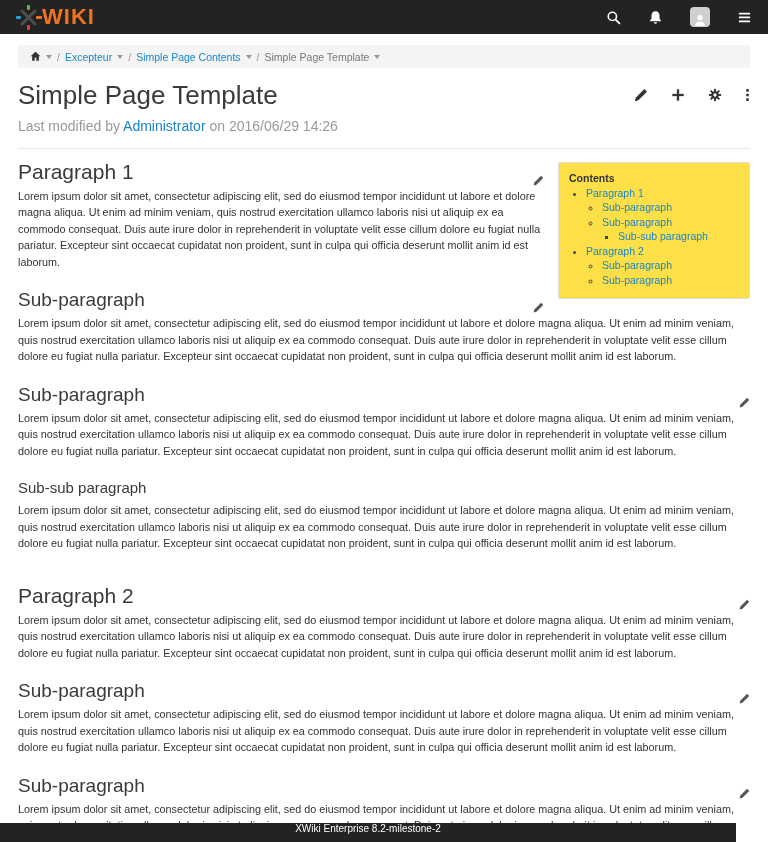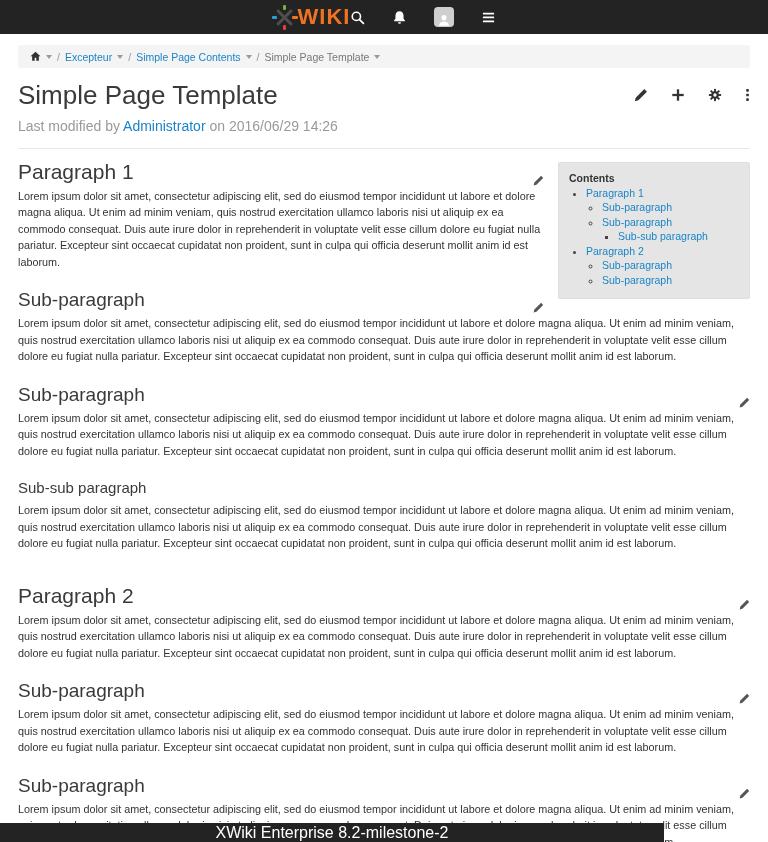--- a/index.html
+++ b/index.html
@@ -8,21 +8,21 @@
     width:768px; height:842px; position:relative;
     background:#ffffff;
     font-family:"Liberation Sans","DejaVu Sans",sans-serif;
     color:#333;
     overflow:hidden;
   }
 
   
   .topbar {
     height:34px; background:#232323;
-    display:flex; align-items:center; justify-content:center;
+    display:flex; align-items:center; justify-content:space-between;
     padding:12px 16px;
   }
   .brand { display:flex; align-items:center; }
   .logo-x { position:relative; width:25px; height:25px; margin-right:1px; }
   .xbar { position:absolute; left:11px; top:2px; width:3px; height:21px; background:#4f4f4f; border-radius:1px; }
   .xbar-a { transform:rotate(45deg); }
   .xbar-b { transform:rotate(-45deg); }
   .xtick { position:absolute; border-radius:1px; }
   .xtick-top    { left:11px; top:0;    width:3px; height:5px; background:#6cb33f; }
   .xtick-left   { left:0;   top:11px;  width:5px; height:3px; background:#2d9fd8; }
@@ -67,21 +67,21 @@
   .modified-line { margin:7px 18px 0; font-size:14px; color:#999; }
   .modified-line a { color:#1a84c7; text-decoration:none; }
 
   .rule { border:none; border-top:1px solid #e7e7e7; margin:14px 18px 0; }
 
   
   .content { margin:11px 18px 0; }
 
   .toc-panel {
     float:right; width:192px;
-    background:#e5e5e5; border:1px solid #dedede; border-radius:2px;
+    background:#fde047; border:1px solid #dedede; border-radius:2px;
     padding:9px 10px 11px; margin:2px 0 10px 14px;
     font-size:10.5px;
   }
   .toc-title { font-weight:bold; color:#333; margin:0 0 2px; font-size:10.5px; }
   .toc-panel ul { margin:2px 0 0; padding-left:17px; }
   .toc-panel ul ul { margin:0; padding-left:16px; }
   .toc-l1 { list-style-type:disc; }
   .toc-l2 { list-style-type:circle; }
   .toc-l3 { list-style-type:square; }
   .toc-panel li { line-height:14.5px; color:#444; }
@@ -91,23 +91,23 @@
   .st1 { font-size:21px; margin:26px 0 4px; }
   .st2 { font-size:19px; margin:19px 0 4px; }
   .st3 { font-size:15px; margin:20px 0 6px; }
   .sec:first-of-type .st { margin-top:6px; }
   .sec-edit { float:right; color:#555; width:11px; height:11px; margin-top:7px; cursor:pointer; }
   .sec-edit svg { width:100%; height:100%; }
   .sb { font-size:10.8px; line-height:16.5px; margin:0; color:#333; }
   .sec-p2 .st1 { margin-top:32px; }
 
   .bottombar {
-    position:absolute; left:0; bottom:0; width:664px; height:19px;
-    background:#232323; color:#fff; font-size:16px;
-    display:flex; align-items:flex-end; justify-content:center;
+    position:absolute; left:0; bottom:0; width:736px; height:19px;
+    background:#232323; color:#fff; font-size:10px;
+    display:flex; align-items:flex-start; justify-content:center;
   }
 </style>
 </head>
 <body>
 
 <header class="topbar">
   <div class="brand">
     <span class="logo-x">
       <span class="xbar xbar-a"></span>
         <span class="xbar xbar-b"></span>

